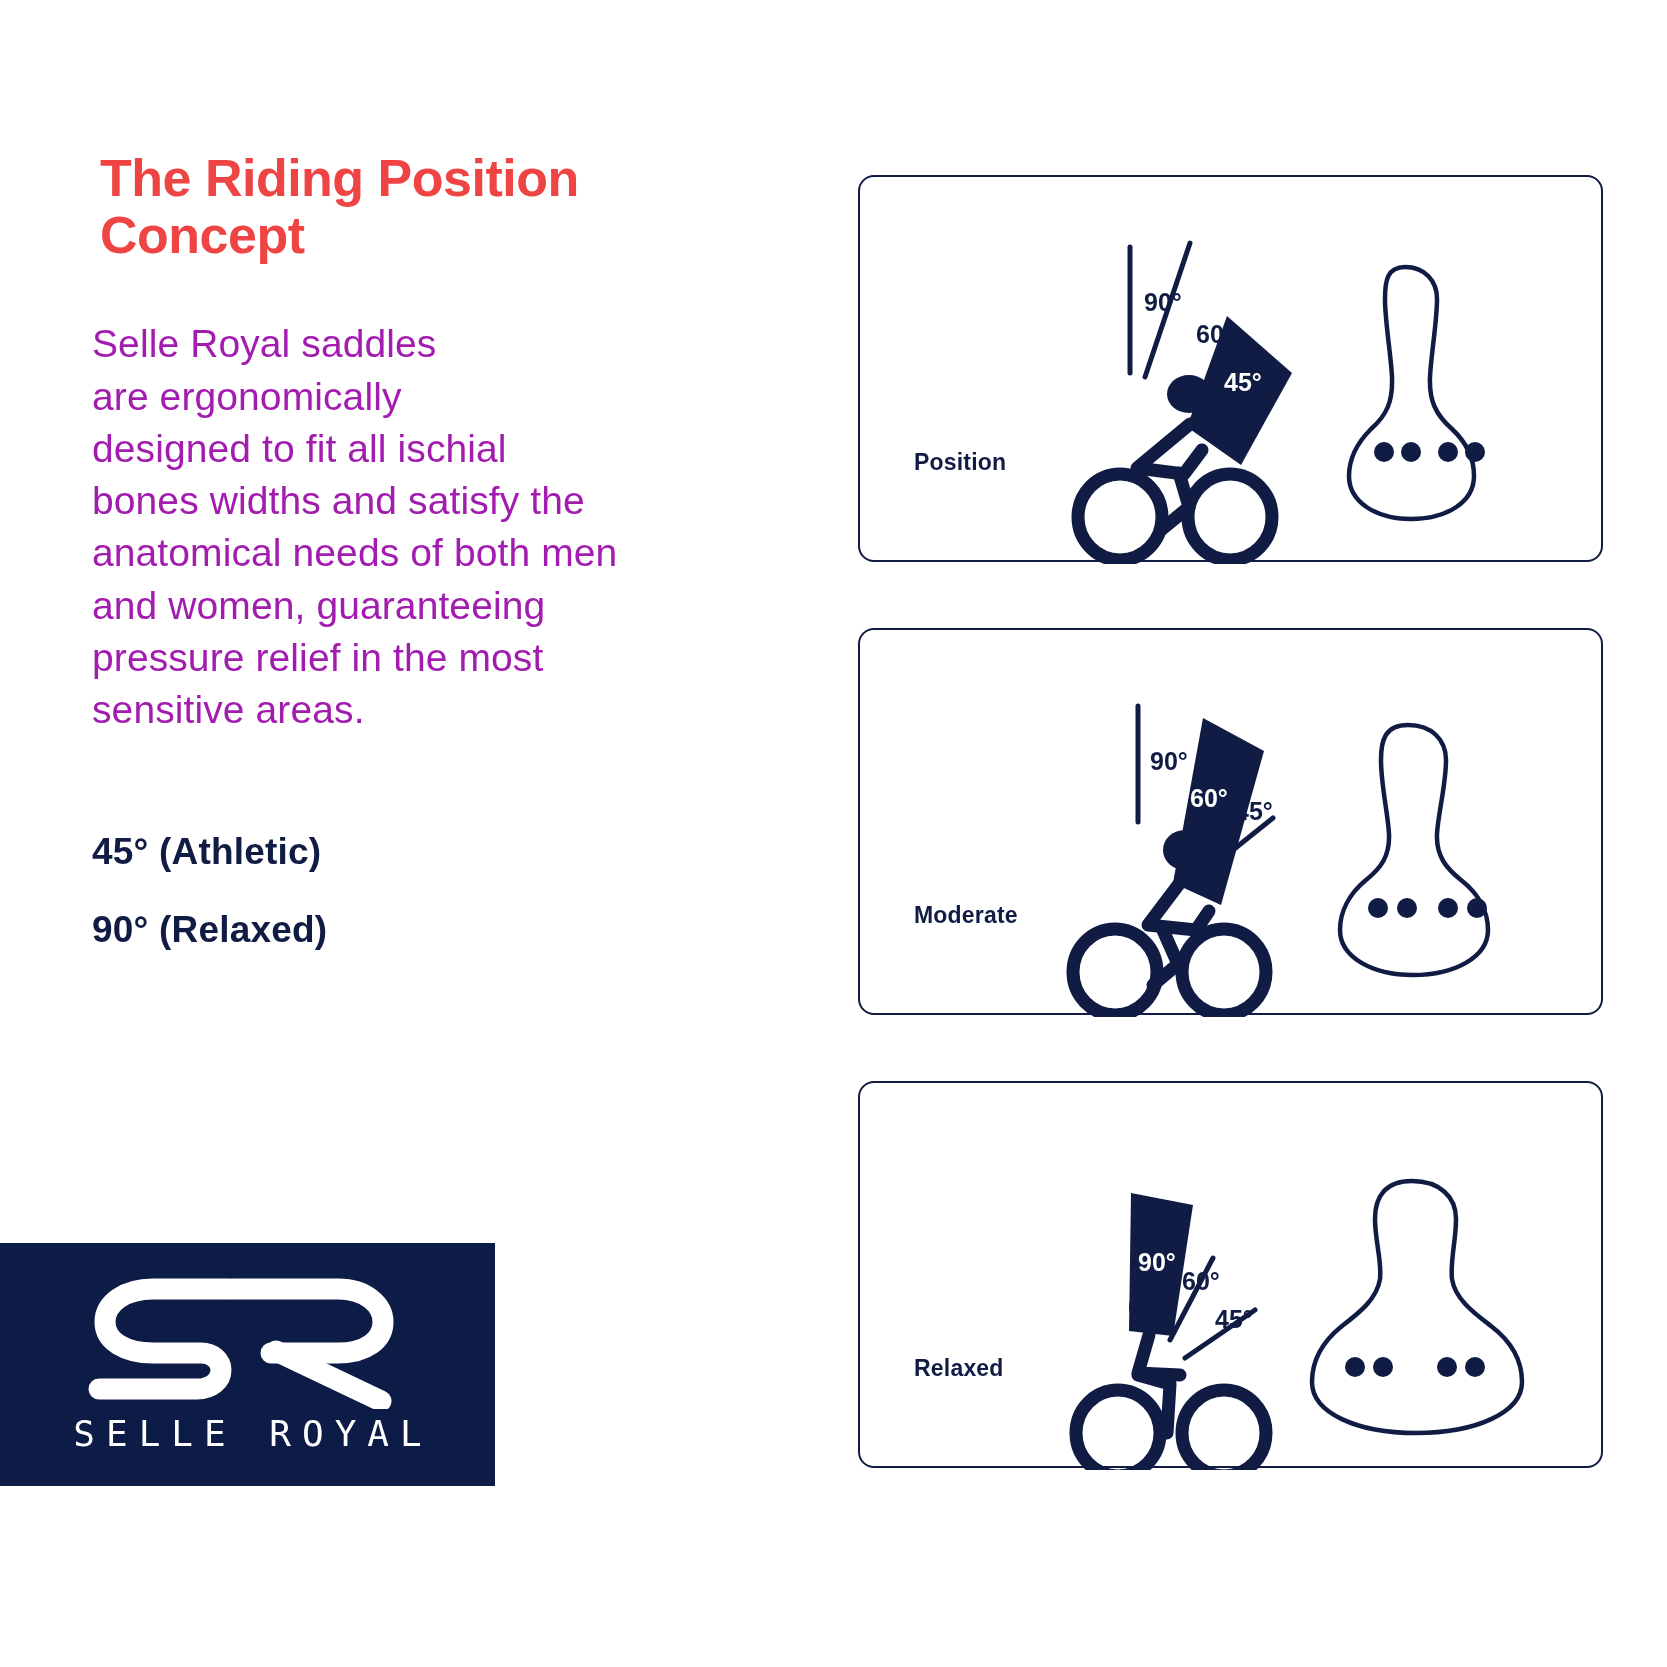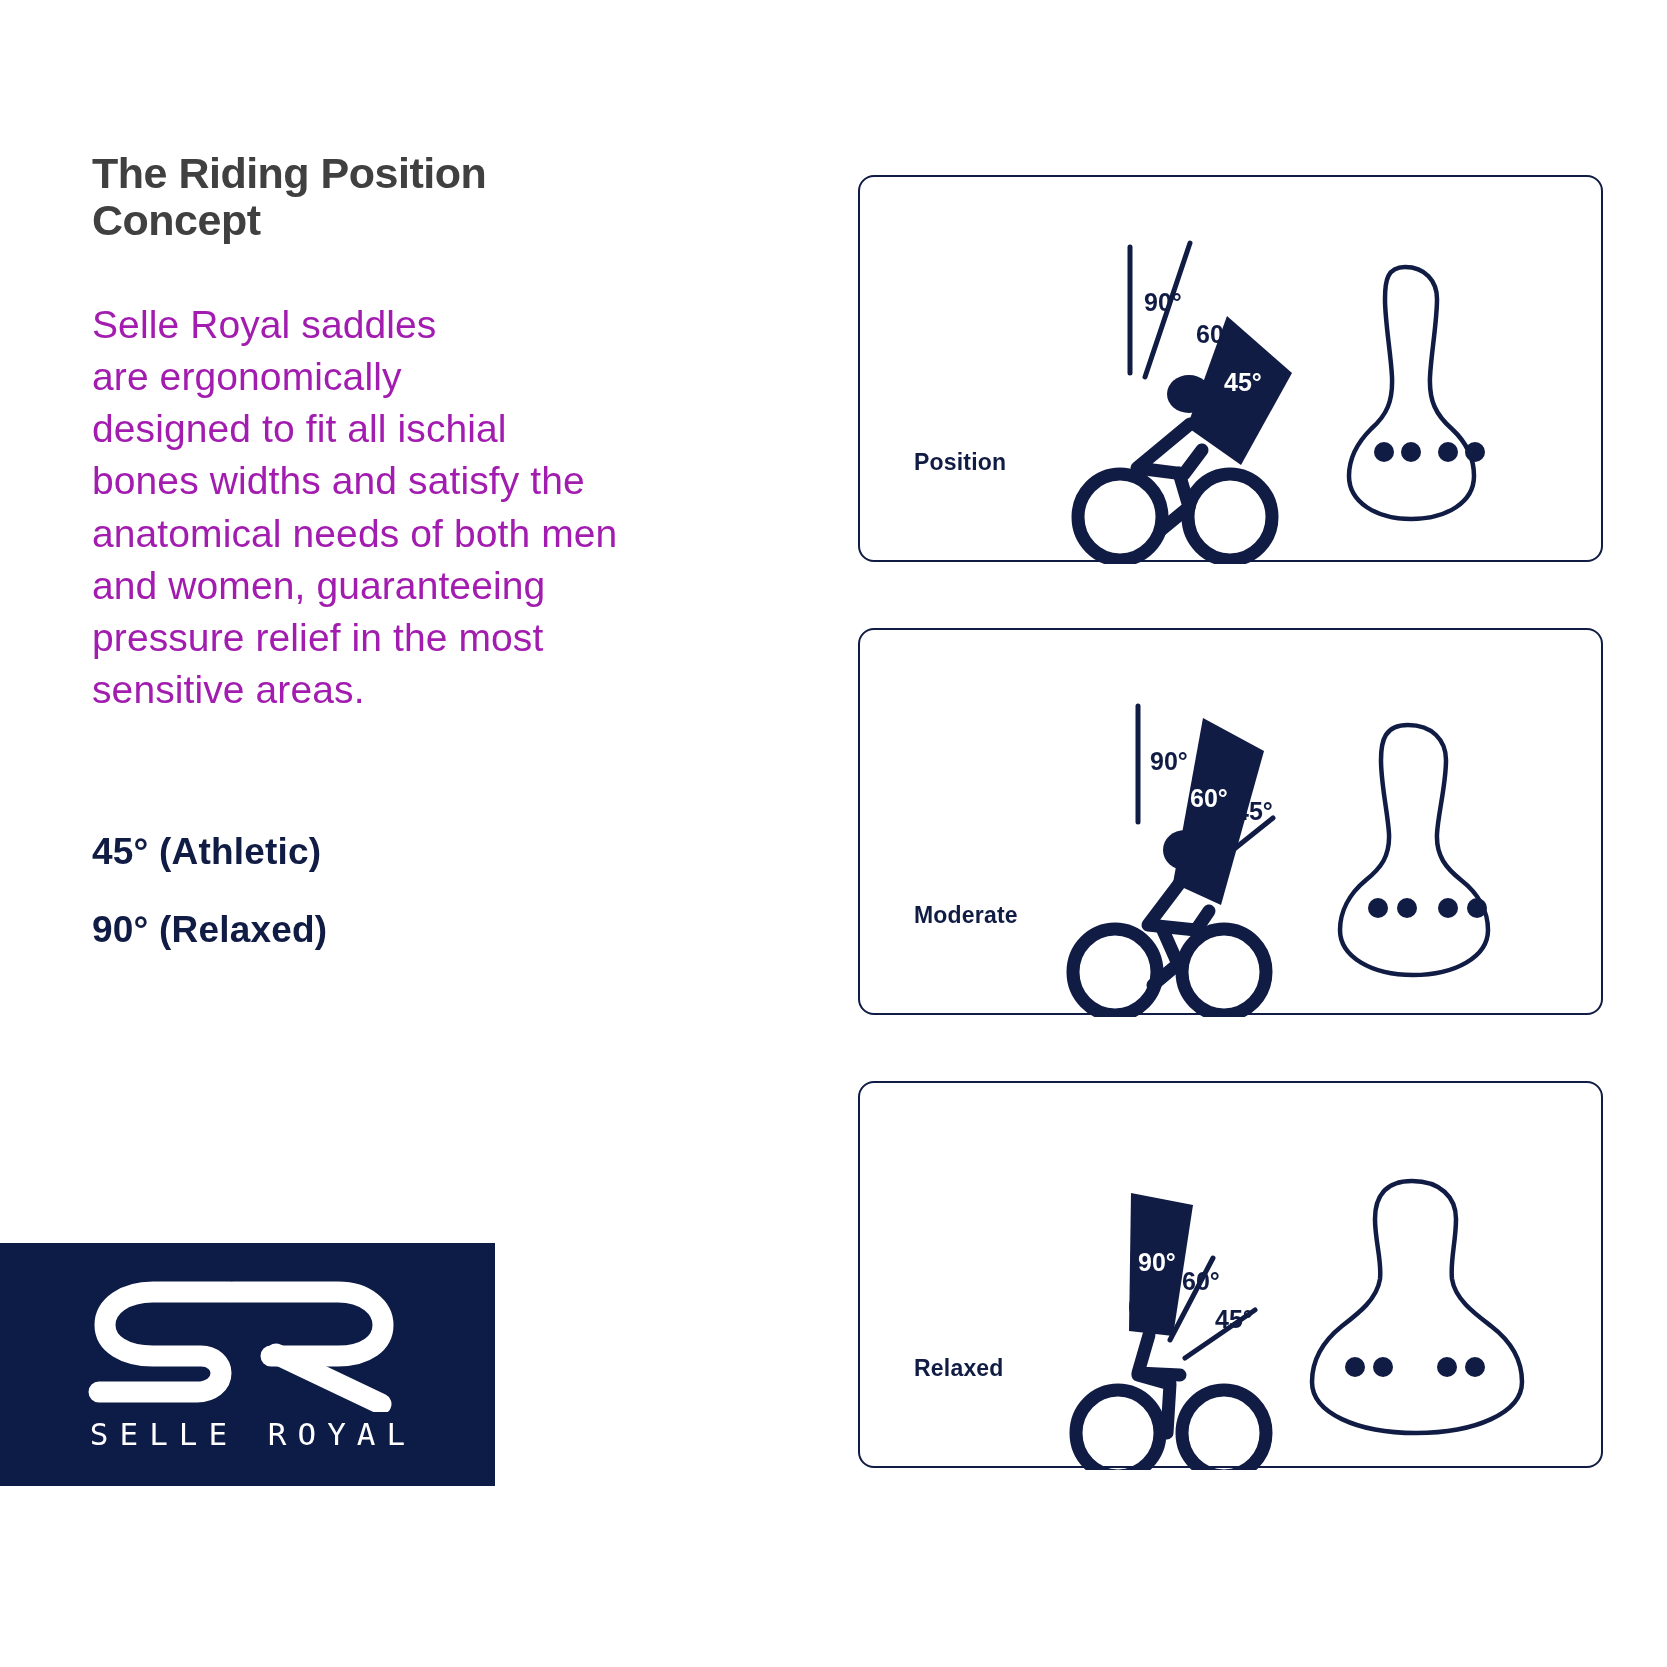--- a/index.html
+++ b/index.html
@@ -12,26 +12,26 @@
     position:relative;
   }
   #page{position:absolute;inset:0;}
 
   
   .left{
     position:absolute;
     left:92px; top:150px; width:680px;
   }
   .headline{
-    font-size:43px;
+    font-size:52px;
     font-weight:bold;
     line-height:1.10;
     letter-spacing:-0.5px;
-    color:#404040;
-    margin:0 0 54px 0;
+    color:#ef4444;
+    margin:0 0 54px 8px;
     white-space:pre-line;
   }
   .body-copy{
     font-size:39px;
     line-height:1.34;
     color:#a21caf;
     margin:0;
     white-space:pre-line;
     letter-spacing:0.1px;
   }
@@ -57,21 +57,21 @@
     background:#0D1B47;
     display:flex;
     flex-direction:column;
     align-items:center;
     justify-content:center;
   }
   .logo-mark{display:block;}
   .logo-word{
     margin-top:4px;
     color:#ffffff;
-    font-size:31px;
+    font-size:36px;
     letter-spacing:11px;
     font-family:"DejaVu Sans Mono",monospace;
     text-indent:11px;
   }
 
   
   .card{
     position:absolute;
     left:858px;
     width:745px;

